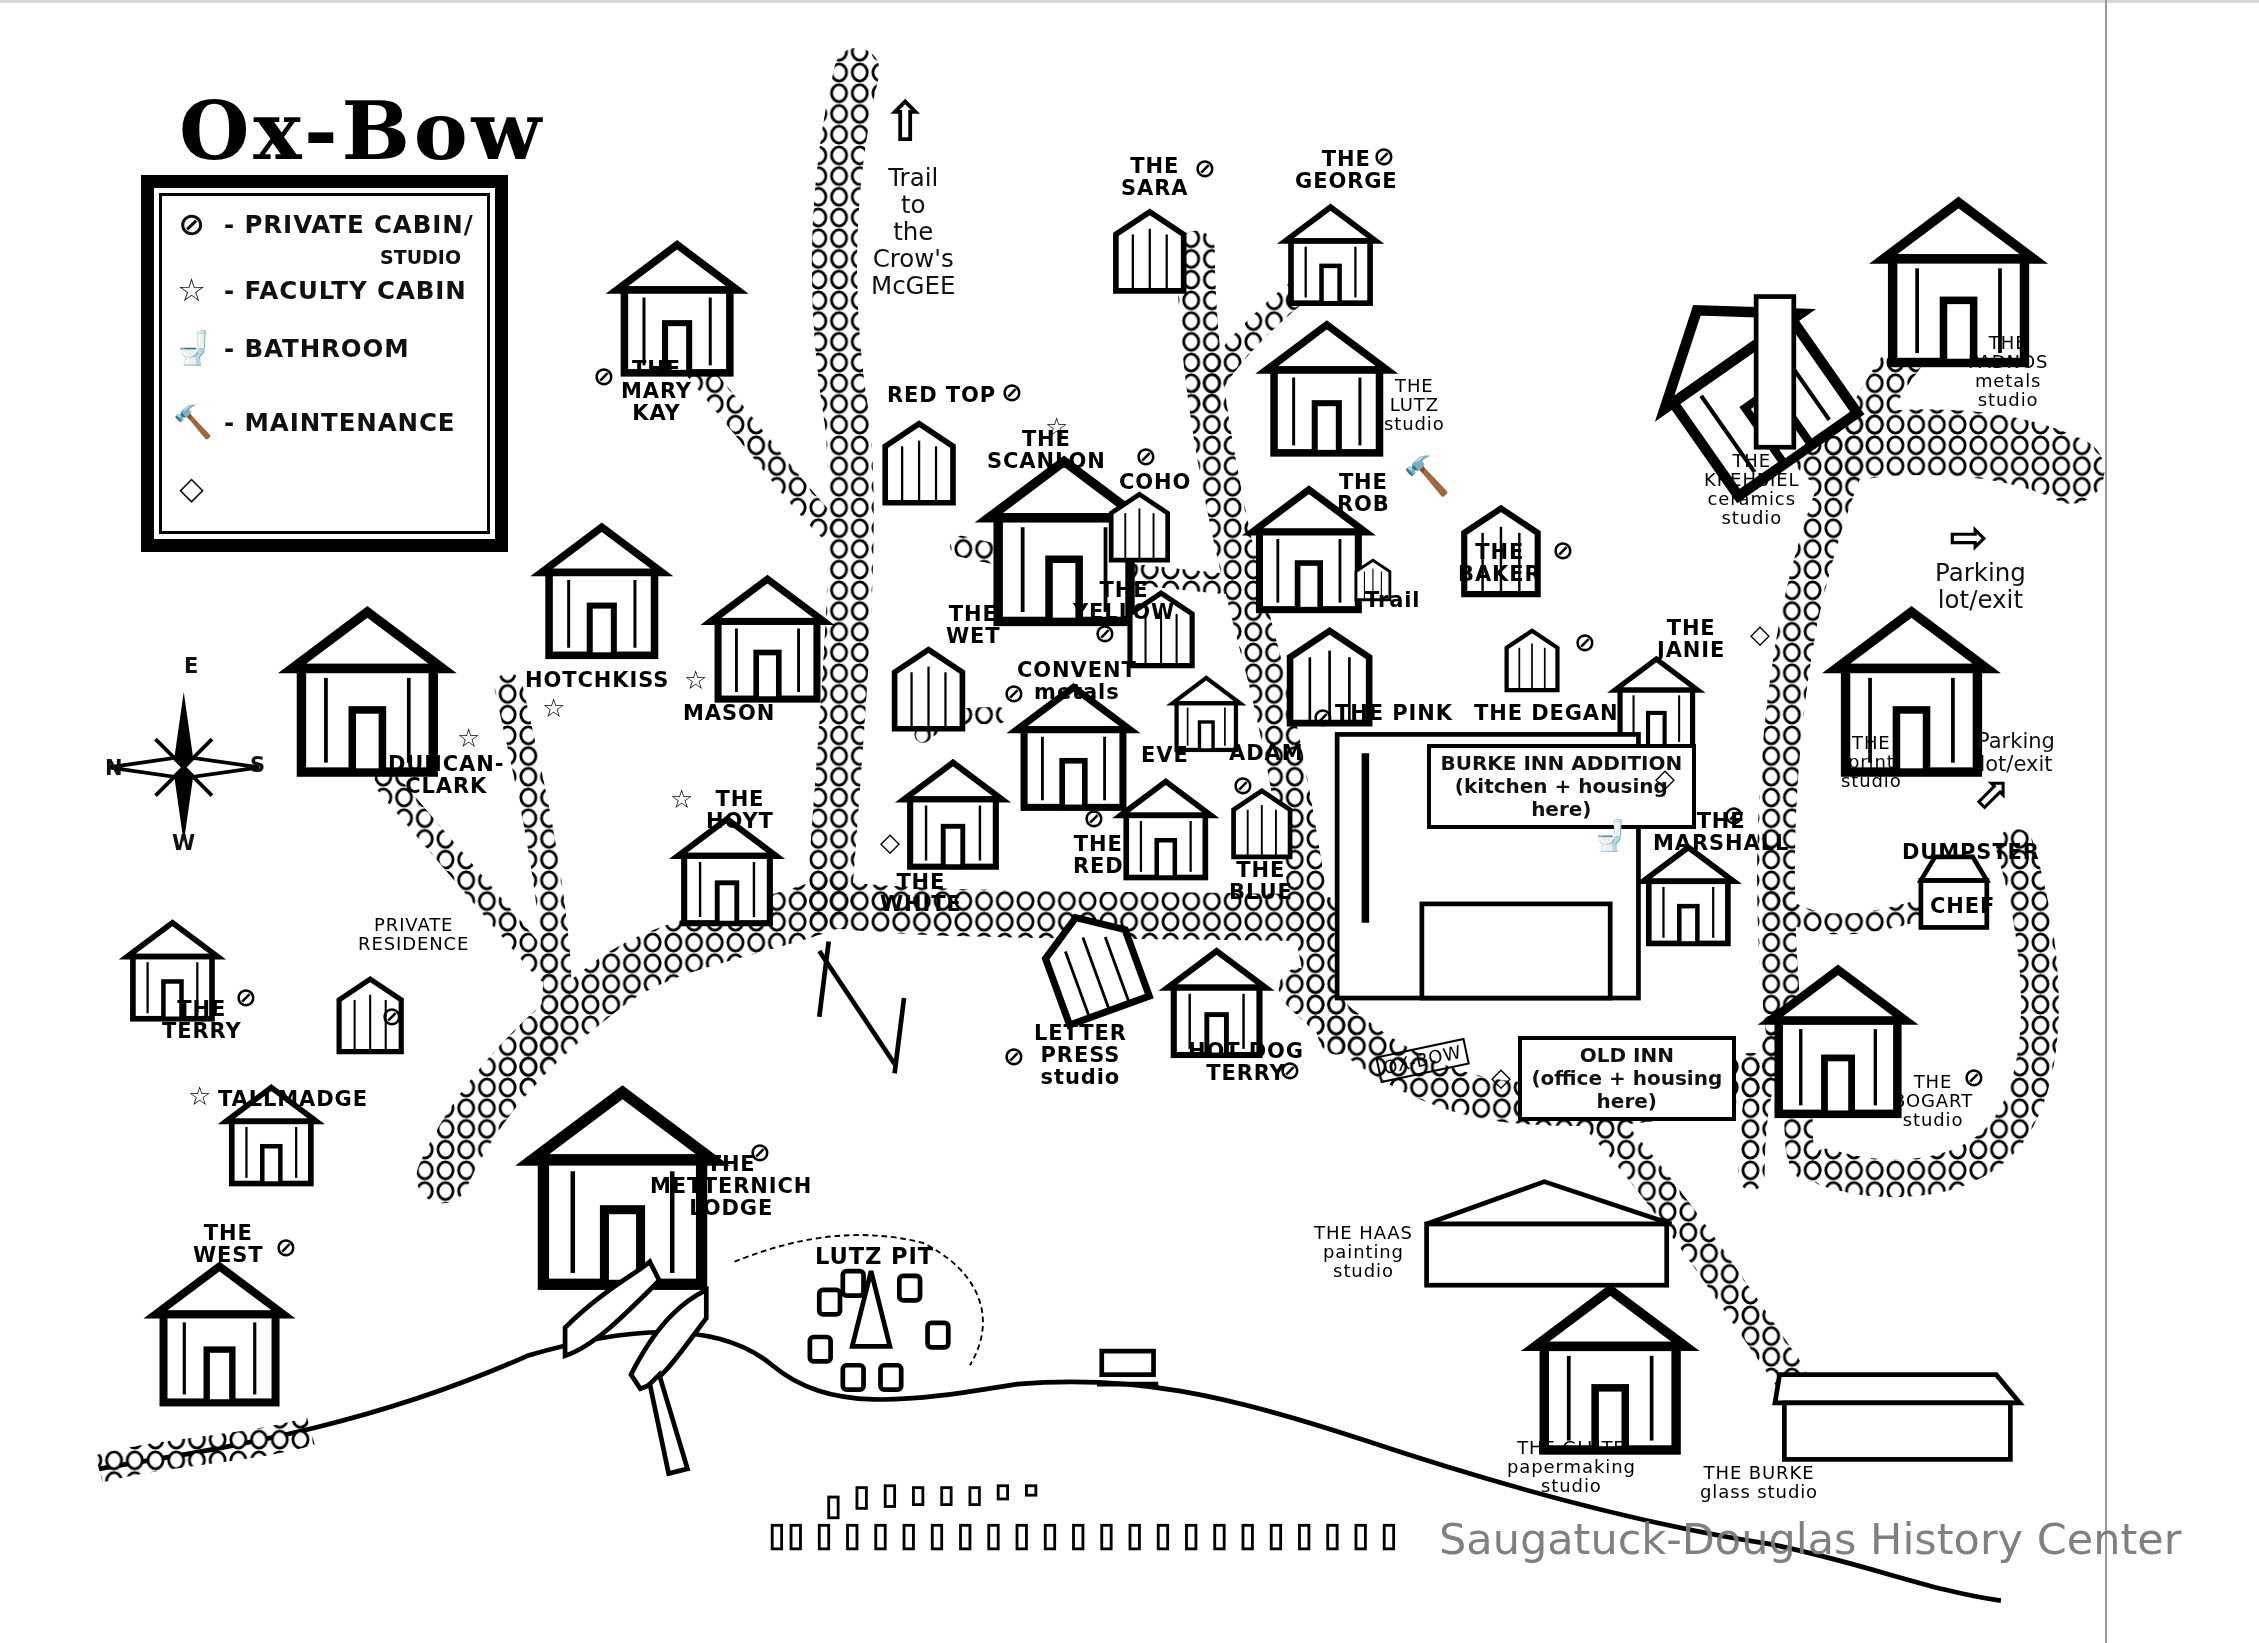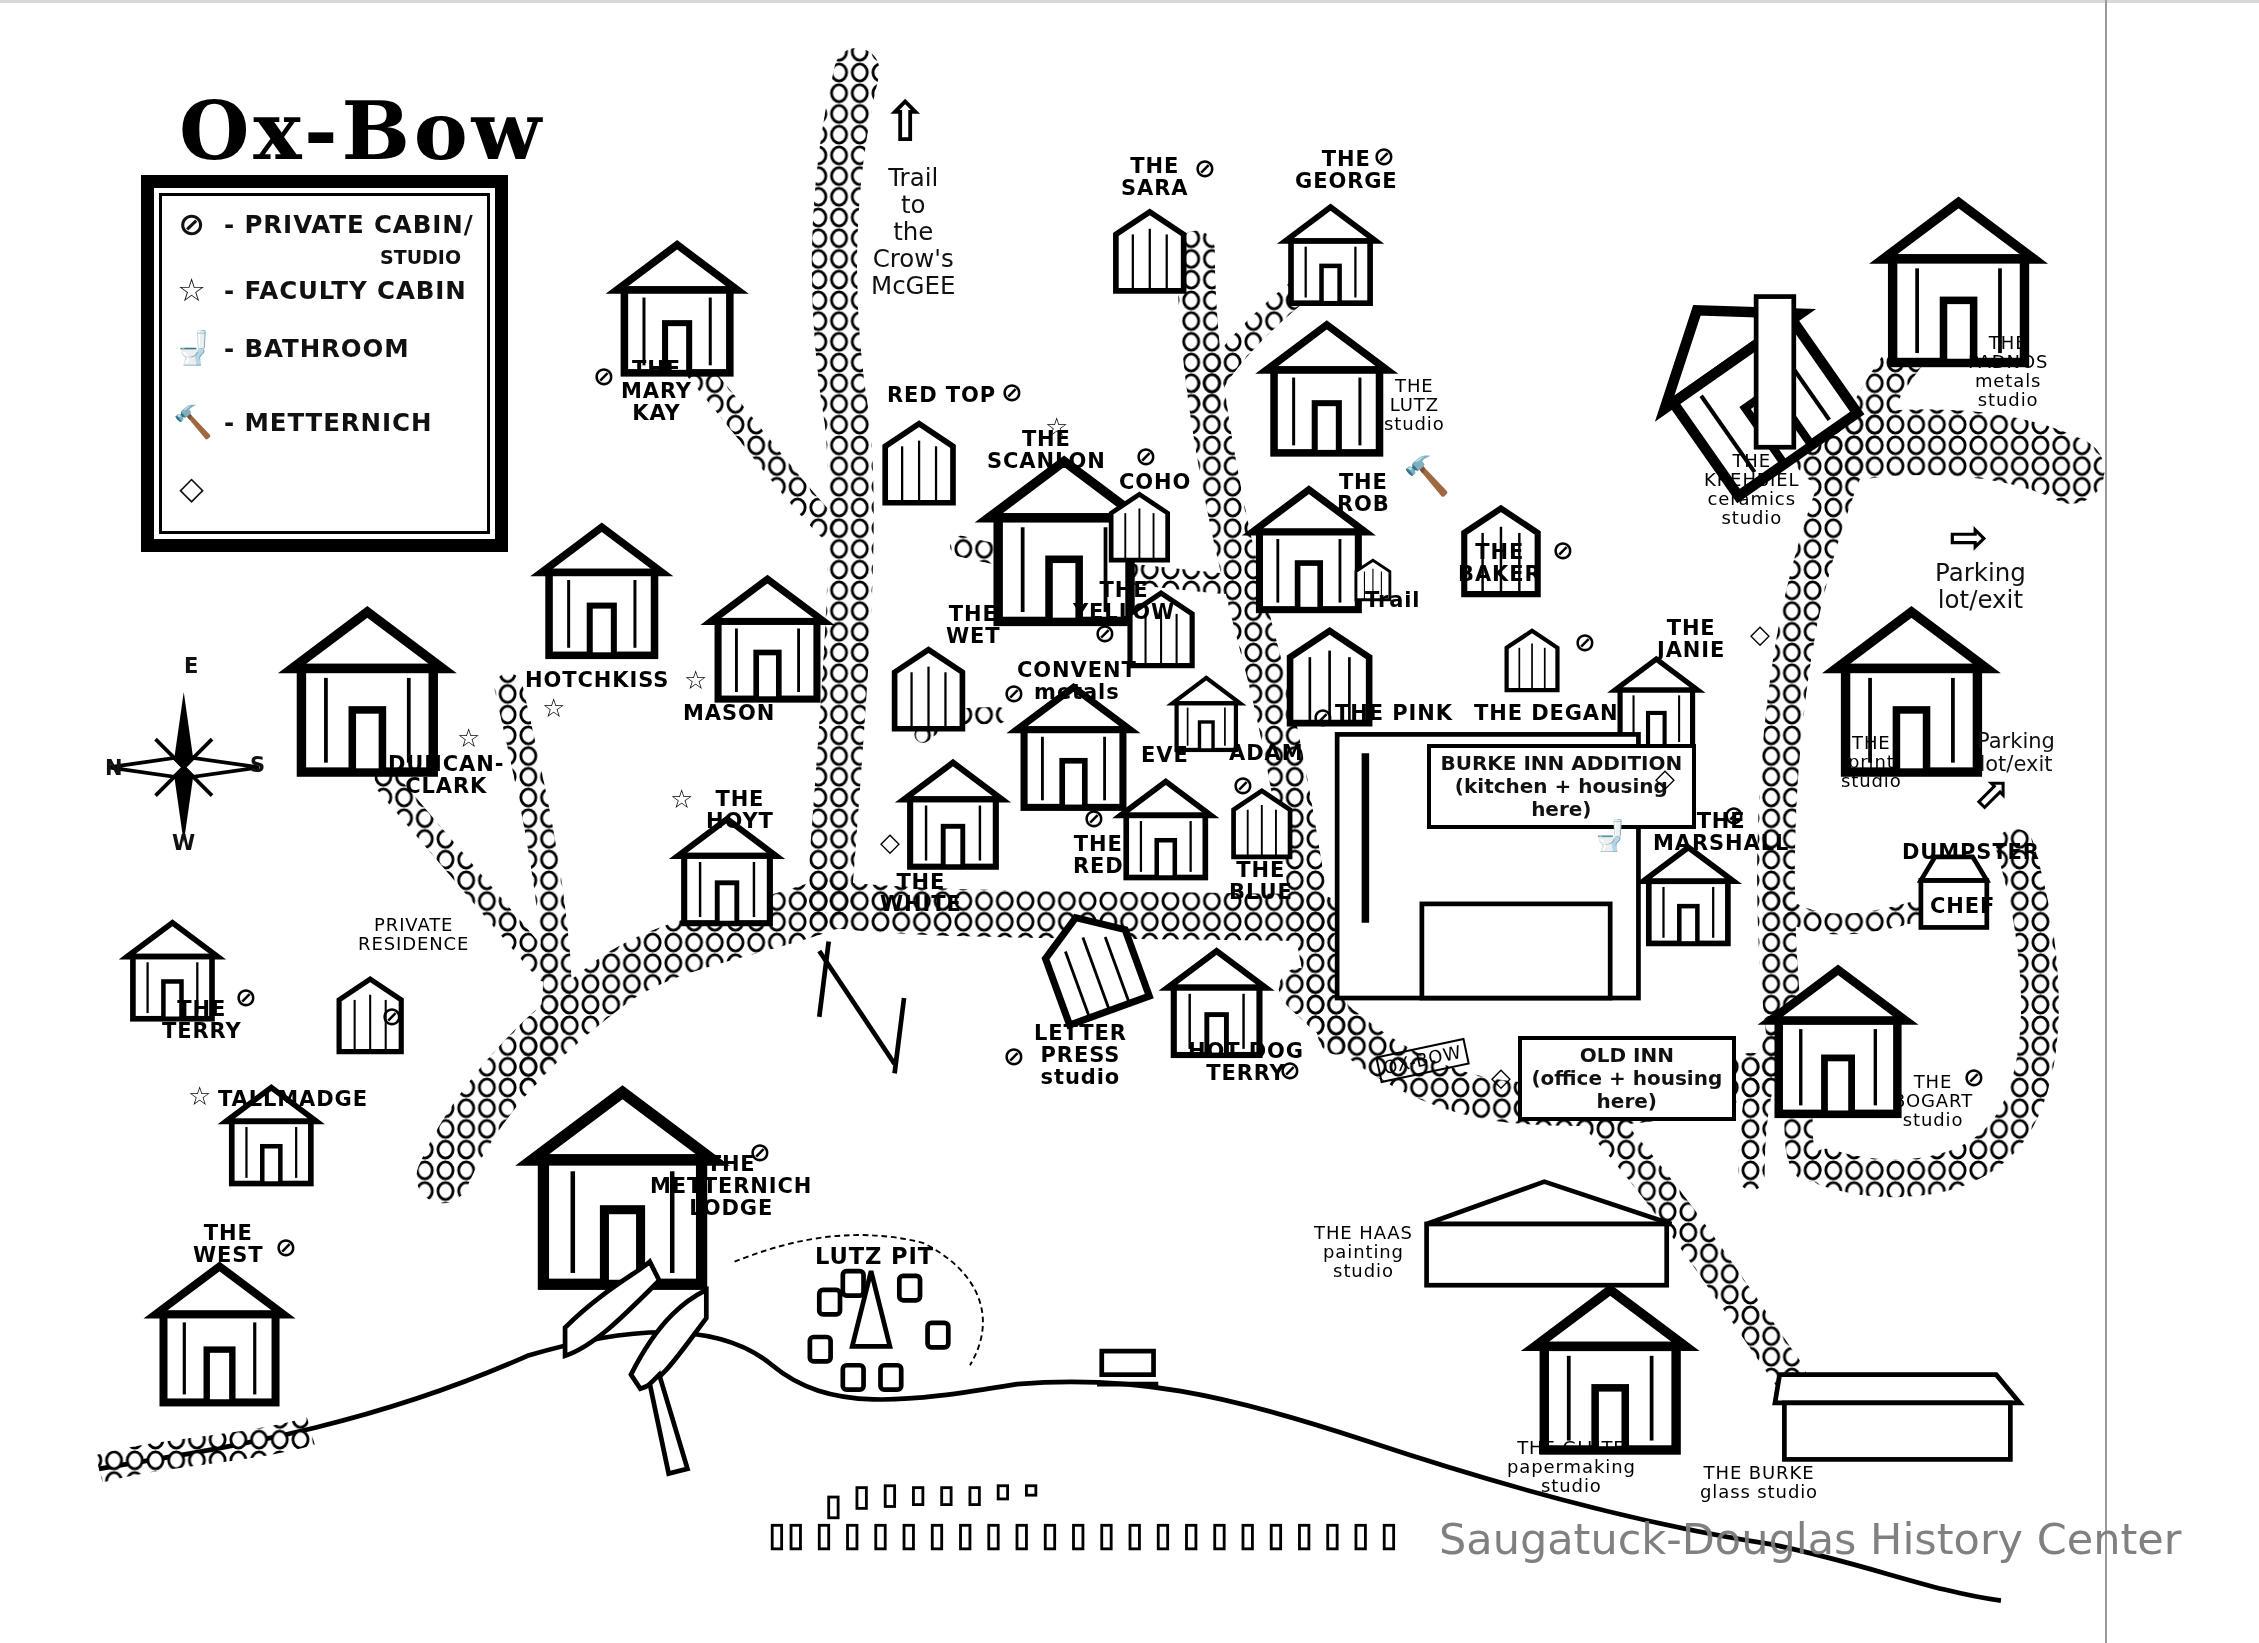--- a/index.html
+++ b/index.html
@@ -206,21 +206,21 @@
   <div class="legend-row" style="top:83px">
     <span class="sym">☆</span>
     <span>- FACULTY CABIN</span>
   </div>
   <div class="legend-row" style="top:141px">
     <span class="sym">🚽</span>
     <span>- BATHROOM</span>
   </div>
   <div class="legend-row" style="top:215px">
     <span class="sym">🔨</span>
-    <span>- METTERNICH</span>
+    <span>- MAINTENANCE</span>
   </div>
   <div class="legend-row" style="top:281px">
     <span class="sym">◇</span>
   </div>
 </div>
 
 <div class="compass-lbl" style="left:184px;top:654px">E</div>
 <div class="compass-lbl" style="left:105px;top:756px">N</div>
 <div class="compass-lbl" style="left:250px;top:753px">S</div>
 <div class="compass-lbl" style="left:172px;top:831px">W</div>

